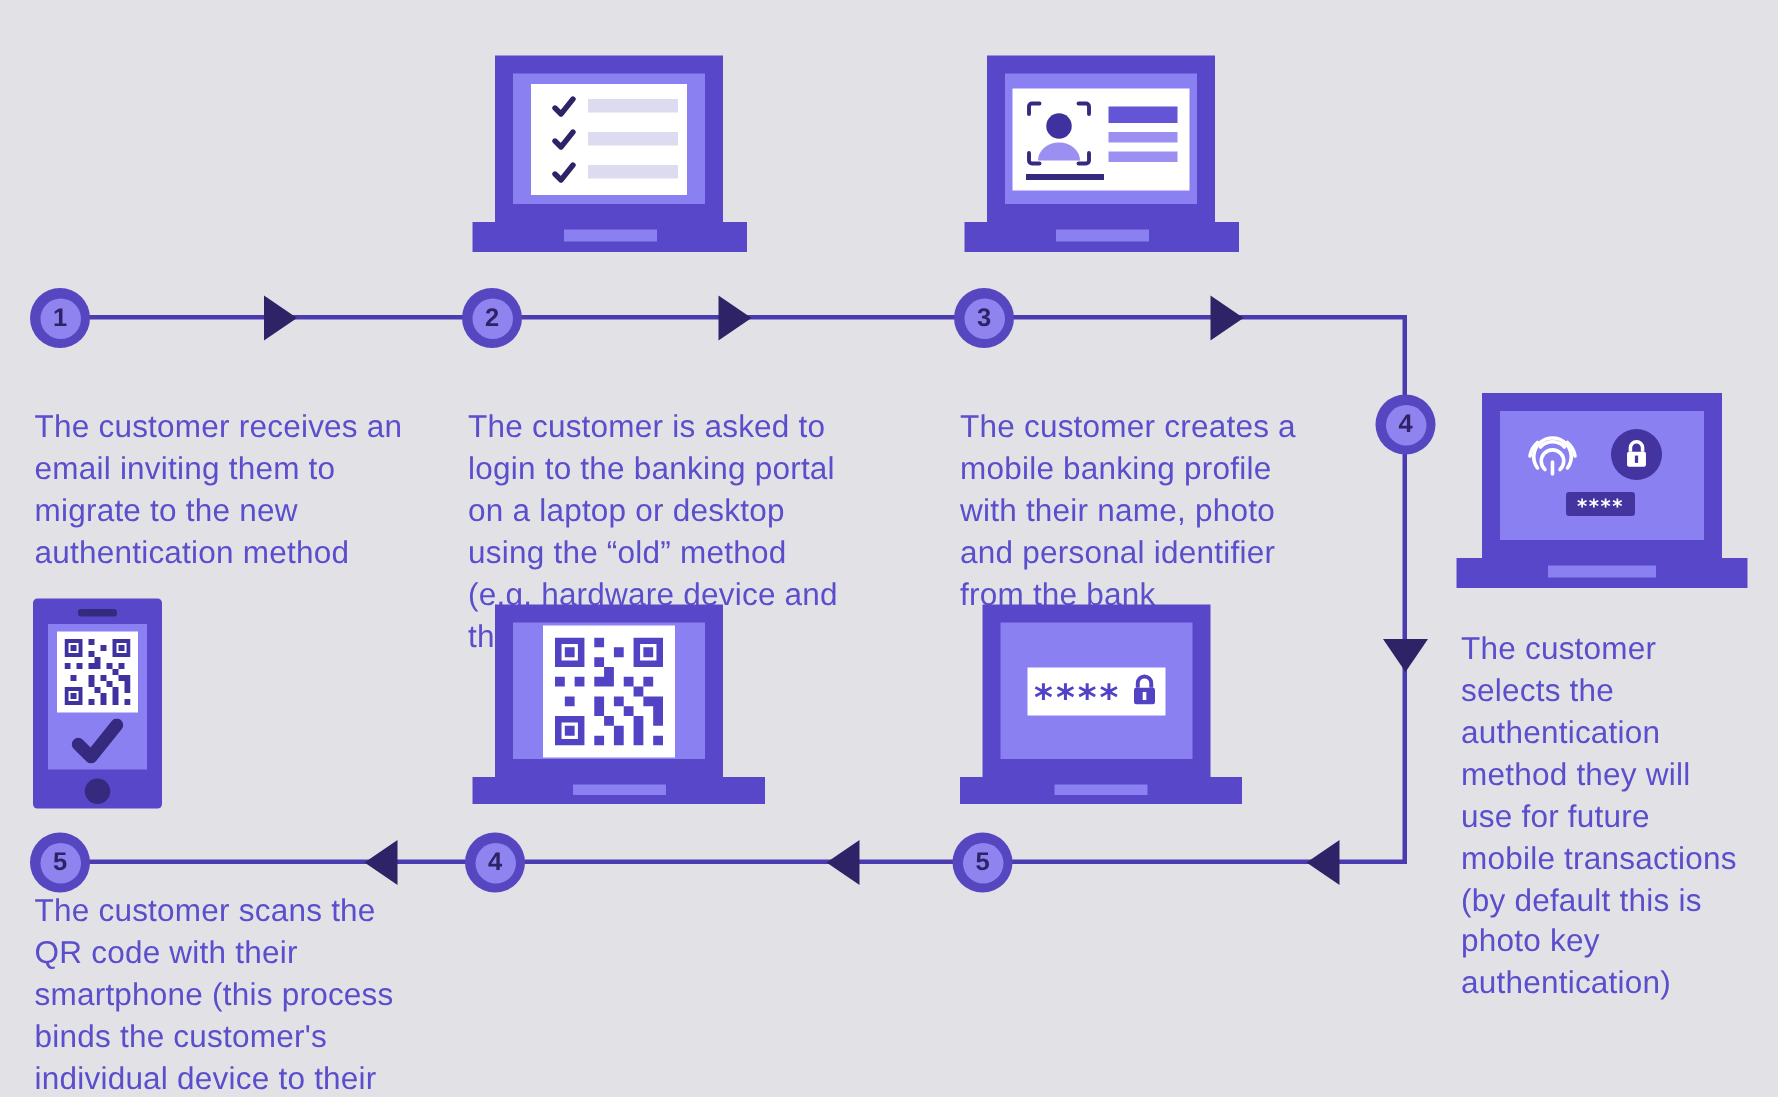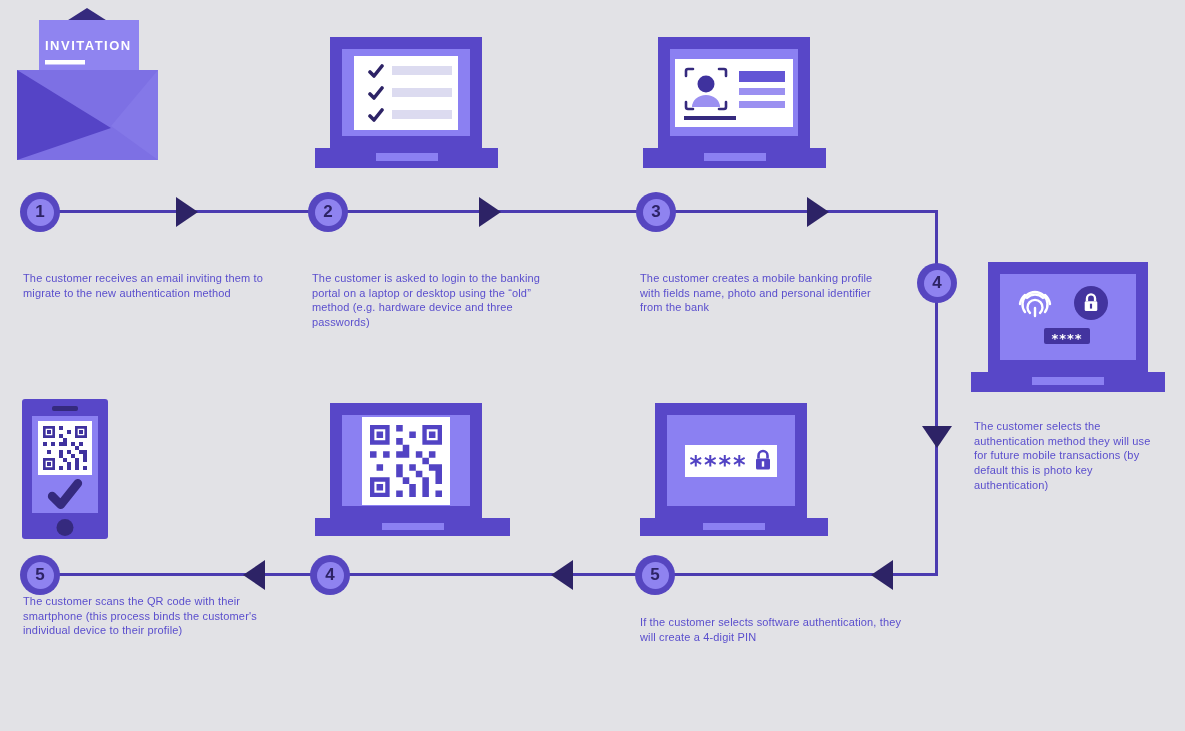--- a/index.html
+++ b/index.html
@@ -12,21 +12,21 @@
         display:flex;align-items:center;justify-content:center}
   .node .inner{width:27px;height:27px;border-radius:50%;background:#8f83f0;
         display:flex;align-items:center;justify-content:center;
         font-weight:bold;font-size:17px;color:#2d2366}
   .arr{position:absolute;width:0;height:0}
   .arr-r{border-top:15px solid transparent;border-bottom:15px solid transparent;border-left:22px solid #2d2366}
   .arr-l{border-top:15px solid transparent;border-bottom:15px solid transparent;border-right:22px solid #2d2366}
   .arr-d{border-left:15px solid transparent;border-right:15px solid transparent;border-top:22px solid #2d2366}
 
   
-  .step-text{position:absolute;font-size:11px;line-height:1.33;color:#5a4ecd;letter-spacing:.15px}
+  .step-text{position:absolute;font-size:21px;line-height:1.33;color:#5a4ecd;letter-spacing:.15px}
 
   
   .laptop{position:absolute}
   .screen{position:absolute;background:#5847c8}
   .screen-inner{position:absolute;left:12px;top:12px;right:12px;bottom:12px;background:#8b80f2;
         display:flex;align-items:center;justify-content:center}
   .lbase{position:absolute;background:#5847c8}
   .notch{position:absolute;left:50%;transform:translateX(-50%);top:5px;width:62px;height:8px;background:#8b80f2}
 
   
@@ -101,42 +101,24 @@
     </div>
   <div class="node" style="left:310px;top:555px">
     <div class="inner">4</div>
     </div>
   <div class="node" style="left:20px;top:555px">
     <div class="inner">5</div>
     </div>
 
   <div class="step-text" style="left:23px;top:271px;width:255px">The customer receives an email inviting them to migrate to the new authentication method</div>
   <div class="step-text" style="left:312px;top:271px;width:252px">The customer is asked to login to the banking portal on a laptop or desktop using the “old” method (e.g. hardware device and three passwords)</div>
-  <div class="step-text" style="left:640px;top:271px;width:245px">The customer creates a mobile banking profile with fields name, photo and personal identifier from the bank</div>
+  <div class="step-text" style="left:640px;top:271px;width:245px">The customer creates a mobile banking profile with their name, photo and personal identifier from the bank</div>
   <div class="step-text" style="left:974px;top:419px;width:192px">The customer selects the authentication method they will use for future mobile transactions (by default this is photo key authentication)</div>
   <div class="step-text" style="left:23px;top:594px;width:250px">The customer scans the QR code with their smartphone (this process binds the customer's individual device to their profile)</div>
-  <div class="step-text" style="left:640px;top:615px;width:262px">If the customer selects software authentication, they will create a 4-digit PIN</div>
-
-  <div class="envelope">
-    <svg width="145" height="154" viewBox="0 0 145 154">
-      <polygon points="72,0 94,14 50,14" fill="#352a7e"></polygon>
-      <rect x="24" y="12" width="100" height="112" fill="#8f84f0"></rect>
-      <rect x="30" y="52" width="40" height="4.5" fill="#ffffff"></rect>
-      <rect x="30" y="63" width="86" height="4.5" fill="#ffffff"></rect>
-      <rect x="30" y="72" width="86" height="4.5" fill="#ffffff"></rect>
-      <rect x="30" y="81" width="86" height="4.5" fill="#ffffff"></rect>
-      <rect x="30" y="90" width="86" height="4.5" fill="#ffffff"></rect>
-      <rect x="30" y="99" width="86" height="4.5" fill="#ffffff"></rect>
-      <rect x="30" y="108" width="86" height="4.5" fill="#ffffff"></rect>
-      <polygon points="2,62 143,62 143,152 2,152" fill="#7d70e4"></polygon>
-      <polygon points="143,62 96,118 143,152" fill="#8478e8"></polygon>
-      <polygon points="2,62 96,120 2,152" fill="#5544c6"></polygon>
-    </svg>
-    <div class="env-title">INVITATION</div>
-  </div>
+
 
   <div class="laptop" style="left:315px;top:37px;width:183px;height:131px">
     <div class="screen" style="left:15px;top:0;width:152px;height:111px">
       <div class="screen-inner">
         <div class="check-card">
           <div class="check-row">
             <svg width="16" height="14" viewBox="0 0 16 14">
                 <path d="M2 8l4 4 8-10" fill="none" stroke="#2d2366" stroke-width="3.6" stroke-linecap="round" stroke-linejoin="round"></path>
               </svg>
             <div class="check-bar"></div>

